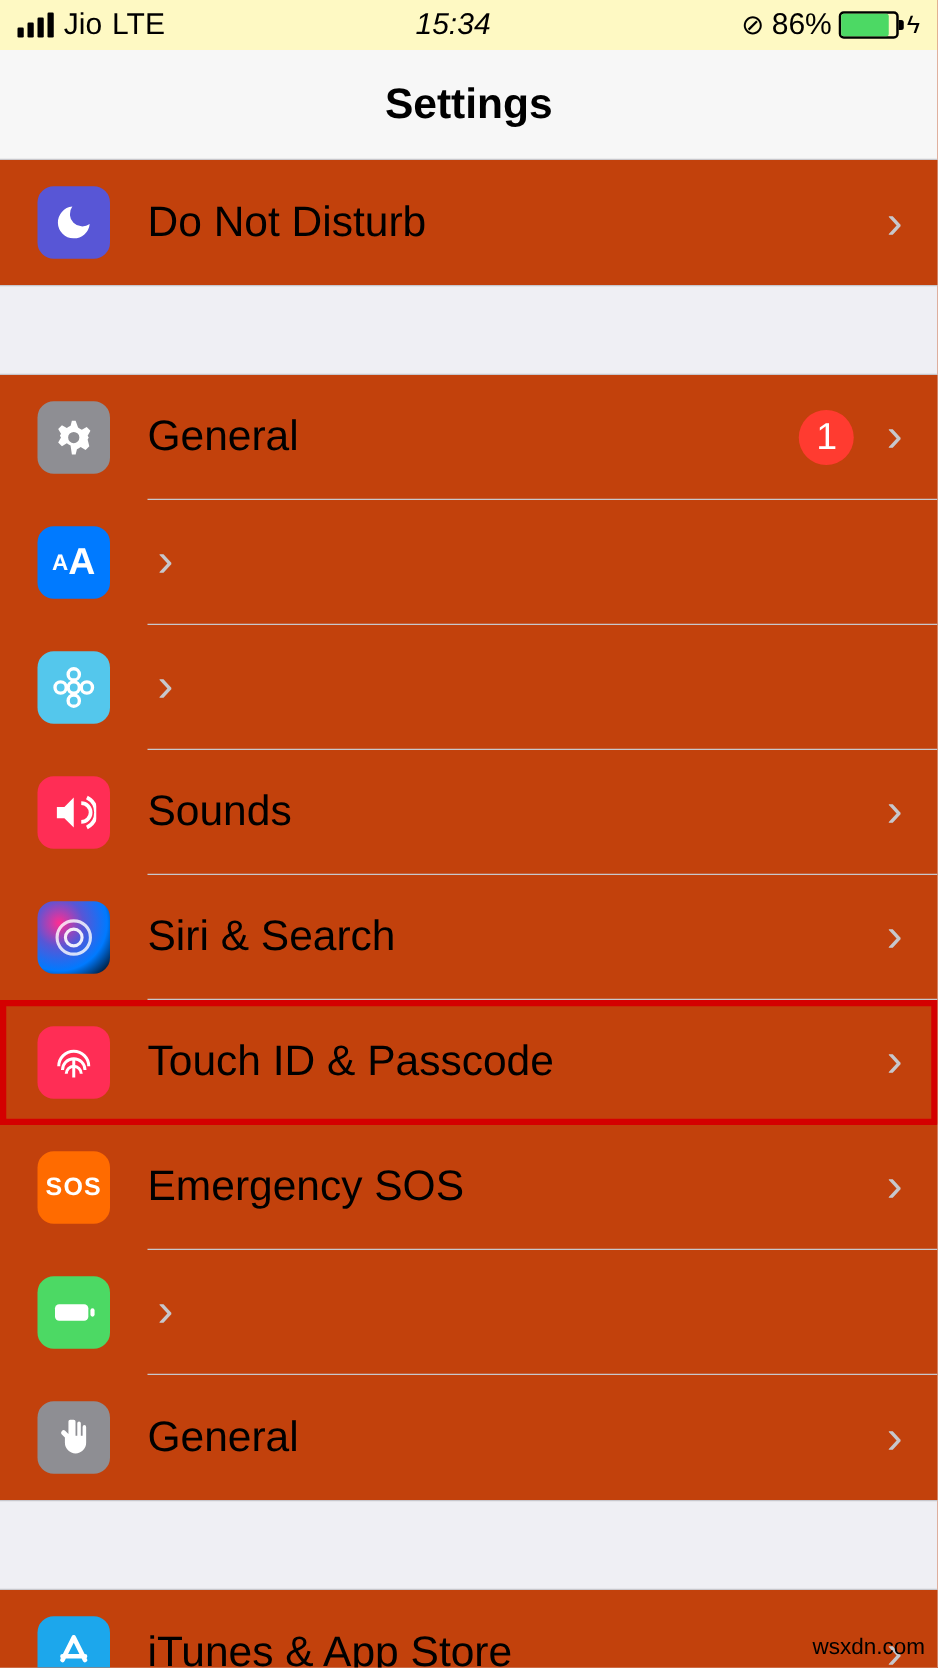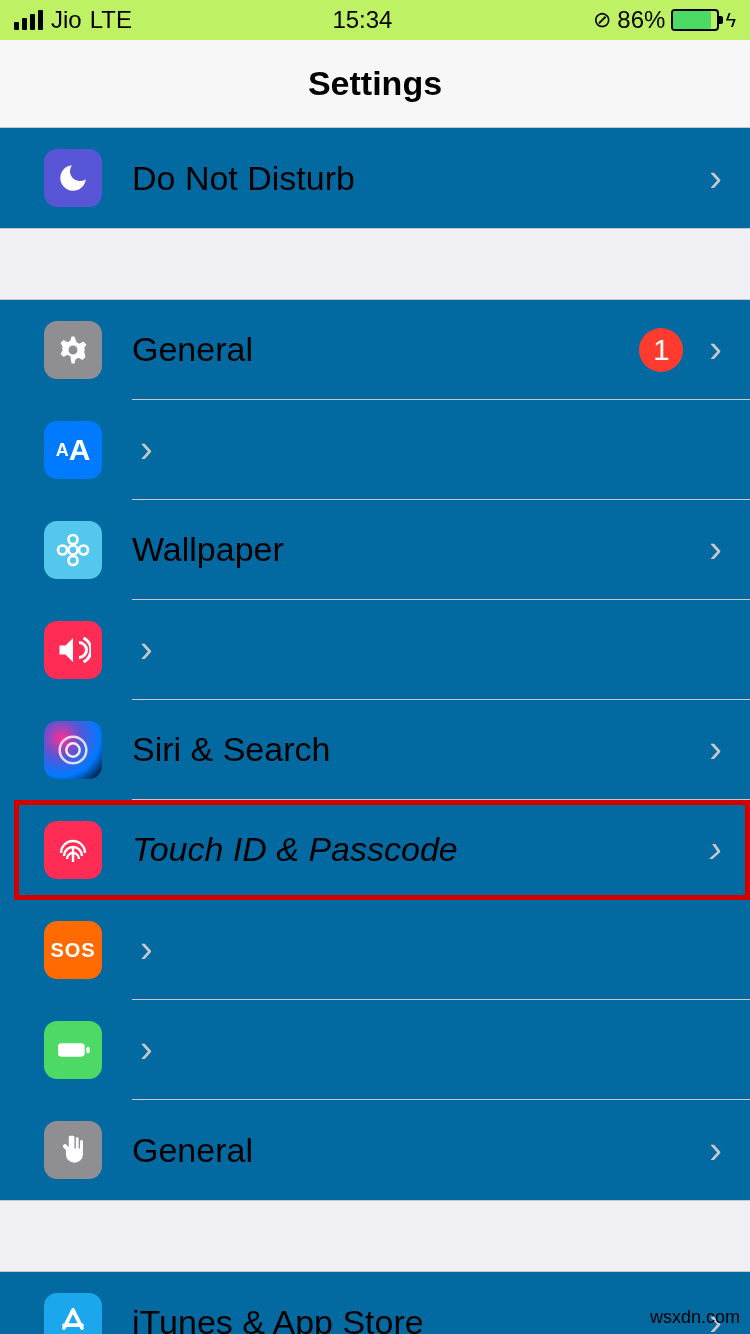--- a/index.html
+++ b/index.html
@@ -10,49 +10,49 @@
     background: #efeff4;
     overflow: hidden;
     position: relative;
   }
   .status-bar {
     height: 40px;
     display: flex;
     align-items: center;
     justify-content: space-between;
     padding: 0 14px;
-    background: #bef264;
+    background: #fef9c3;
     font-size: 24px;
   }
   .status-left { display:flex; align-items:center; gap:8px; }
   .signal-bars { display:flex; align-items:flex-end; gap:3px; }
   .signal-bars span { width:5px; background:#000; display:block; border-radius:1px;}
   .signal-bars span:nth-child(1){height:8px;}
   .signal-bars span:nth-child(2){height:12px;}
   .signal-bars span:nth-child(3){height:16px;}
   .signal-bars span:nth-child(4){height:20px;}
-  .status-center { font-weight:500; }
+  .status-center { font-weight:500;font-style:italic; }
   .status-right { display:flex; align-items:center; gap:6px; }
   .lock-rot { font-size:22px; }
   .battery {
     width:48px; height:22px; border:2px solid #000; border-radius:4px; position:relative;
   }
   .battery::after{content:""; position:absolute; right:-6px; top:5px; width:4px; height:8px; background:#000; border-radius:0 2px 2px 0;}
   .battery-fill{ height:100%; width:86%; background:#4cd964; border-radius:2px;}
   .bolt{ font-size:20px; }
 
   .nav-bar {
     height: 88px;
     background:#f7f7f7;
     border-bottom:1px solid #c8c7cc;
     display:flex; align-items:center; justify-content:center;
   }
   .nav-title { font-size:34px; font-weight:600; }
 
-  .list { background:#0369a1;padding-left:14px; }
+  .list { background:#c2410c; }
   .row {
     display:flex; align-items:center;
     min-height:100px;
     padding-left:30px;
     position:relative;
   }
   .row .icon-wrap {
     width:58px; height:58px; border-radius:13px;
     display:flex; align-items:center; justify-content:center;
     color:#fff; flex-shrink:0;
@@ -73,21 +73,20 @@
     min-width:44px; height:44px; border-radius:22px;
     display:flex; align-items:center; justify-content:center;
     margin-right:18px;
   }
   .spacer { height:72px; background:#efeff4; border-top:1px solid #c8c7cc; border-bottom:1px solid #c8c7cc;}
   .top-border{ border-top:1px solid #c8c7cc; }
 
   .highlight {
     outline:5px solid #d40000;
     outline-offset:-5px;
-    font-style:italic;
   }
 
   
   .ic-dnd { background:#5856d6;}
   .ic-general { background:#8e8e93;}
   .ic-display { background:#007aff;}
   .ic-wallpaper { background:#54c7ec;}
   .ic-sounds { background:#ff2d55;}
   .ic-siri { background: radial-gradient(circle at 30% 30%, #ff2d92, #5856d6, #007aff, #000);}
   .ic-touchid { background:#ff2d55;}
@@ -174,33 +173,33 @@
     <div class="icon-wrap ic-wallpaper">
       <svg width="36" height="36" viewBox="0 0 24 24" fill="none" stroke="white" stroke-width="1.8">
           <circle cx="12" cy="12" r="3"></circle>
           <circle cx="12" cy="5" r="3"></circle>
           <circle cx="12" cy="19" r="3"></circle>
           <circle cx="5" cy="12" r="3"></circle>
           <circle cx="19" cy="12" r="3"></circle>
         </svg>
     </div>
     <div class="content">
-      <div class="label">Wallpaper</div>
       <div class="chevron">›</div>
     </div>
   </div>
 
   <div class="row">
     <div class="icon-wrap ic-sounds">
       <svg width="36" height="36" viewBox="0 0 24 24" fill="white">
           <path d="M3 9v6h4l5 5V4L7 9H3z"></path>
           <path d="M16 7a5 5 0 010 10M19 4a9 9 0 010 16" fill="none" stroke="white" stroke-width="2"></path>
         </svg>
     </div>
     <div class="content">
+      <div class="label">Sounds</div>
       <div class="chevron">›</div>
     </div>
   </div>
 
   <div class="row">
     <div class="icon-wrap ic-siri">
       <svg width="40" height="40" viewBox="0 0 24 24" fill="none" stroke="white" stroke-width="1.5">
           <circle cx="12" cy="12" r="8" stroke-opacity="0.8"></circle>
           <circle cx="12" cy="12" r="4" stroke-opacity="0.9"></circle>
         </svg>
@@ -224,20 +223,21 @@
       <div class="label">Touch ID &amp; Passcode</div>
       <div class="chevron">›</div>
     </div>
   </div>
 
   <div class="row">
     <div class="icon-wrap ic-sos" style="font-weight:800; font-size:20px; letter-spacing:1px;">
       <span>SOS</span>
     </div>
     <div class="content">
+      <div class="label">Emergency SOS</div>
       <div class="chevron">›</div>
     </div>
   </div>
 
   <div class="row">
     <div class="icon-wrap ic-battery">
       <svg width="40" height="40" viewBox="0 0 24 24" fill="white">
           <rect x="3" y="8" width="16" height="8" rx="2"></rect>
           <rect x="20" y="10" width="2" height="4" rx="1"></rect>
         </svg>

